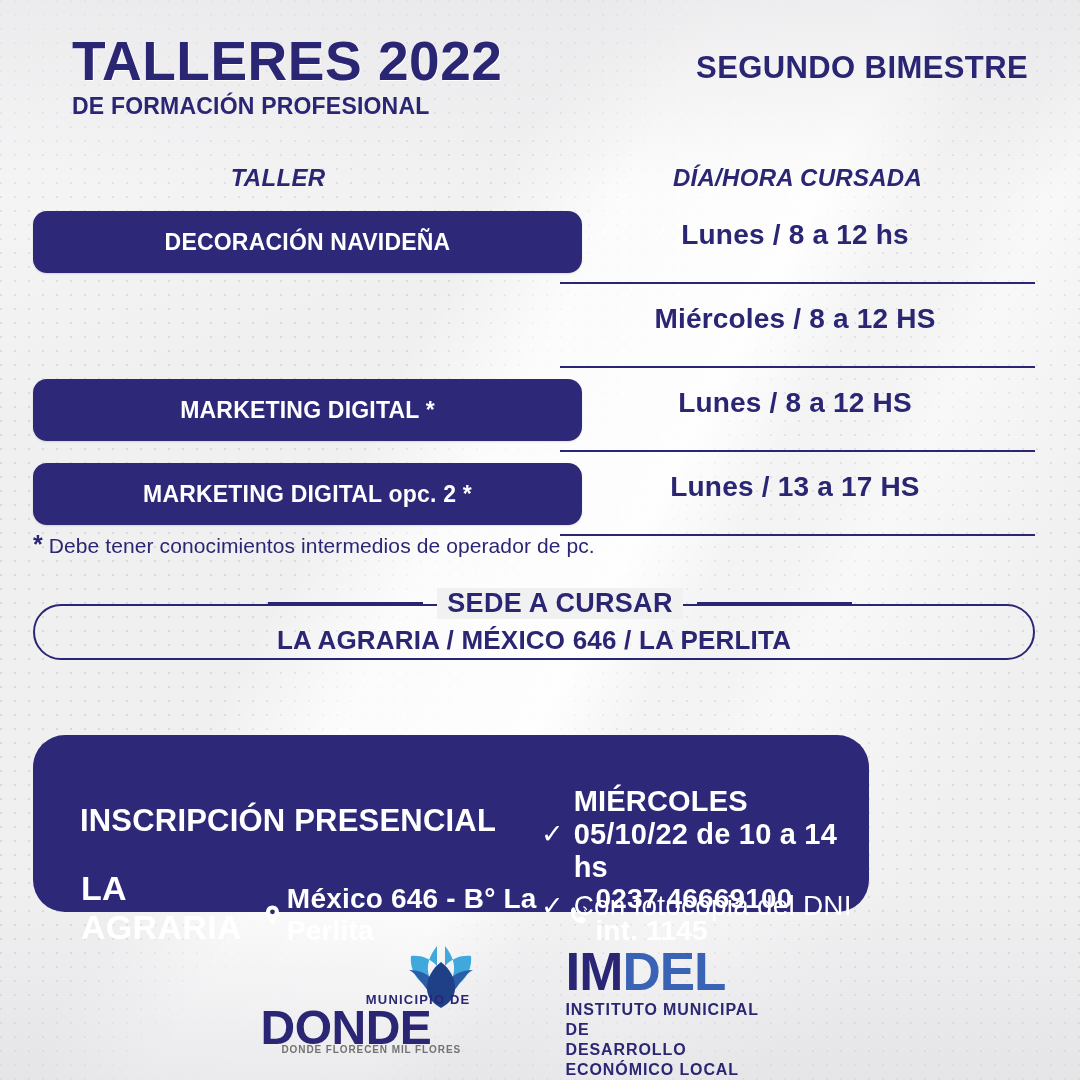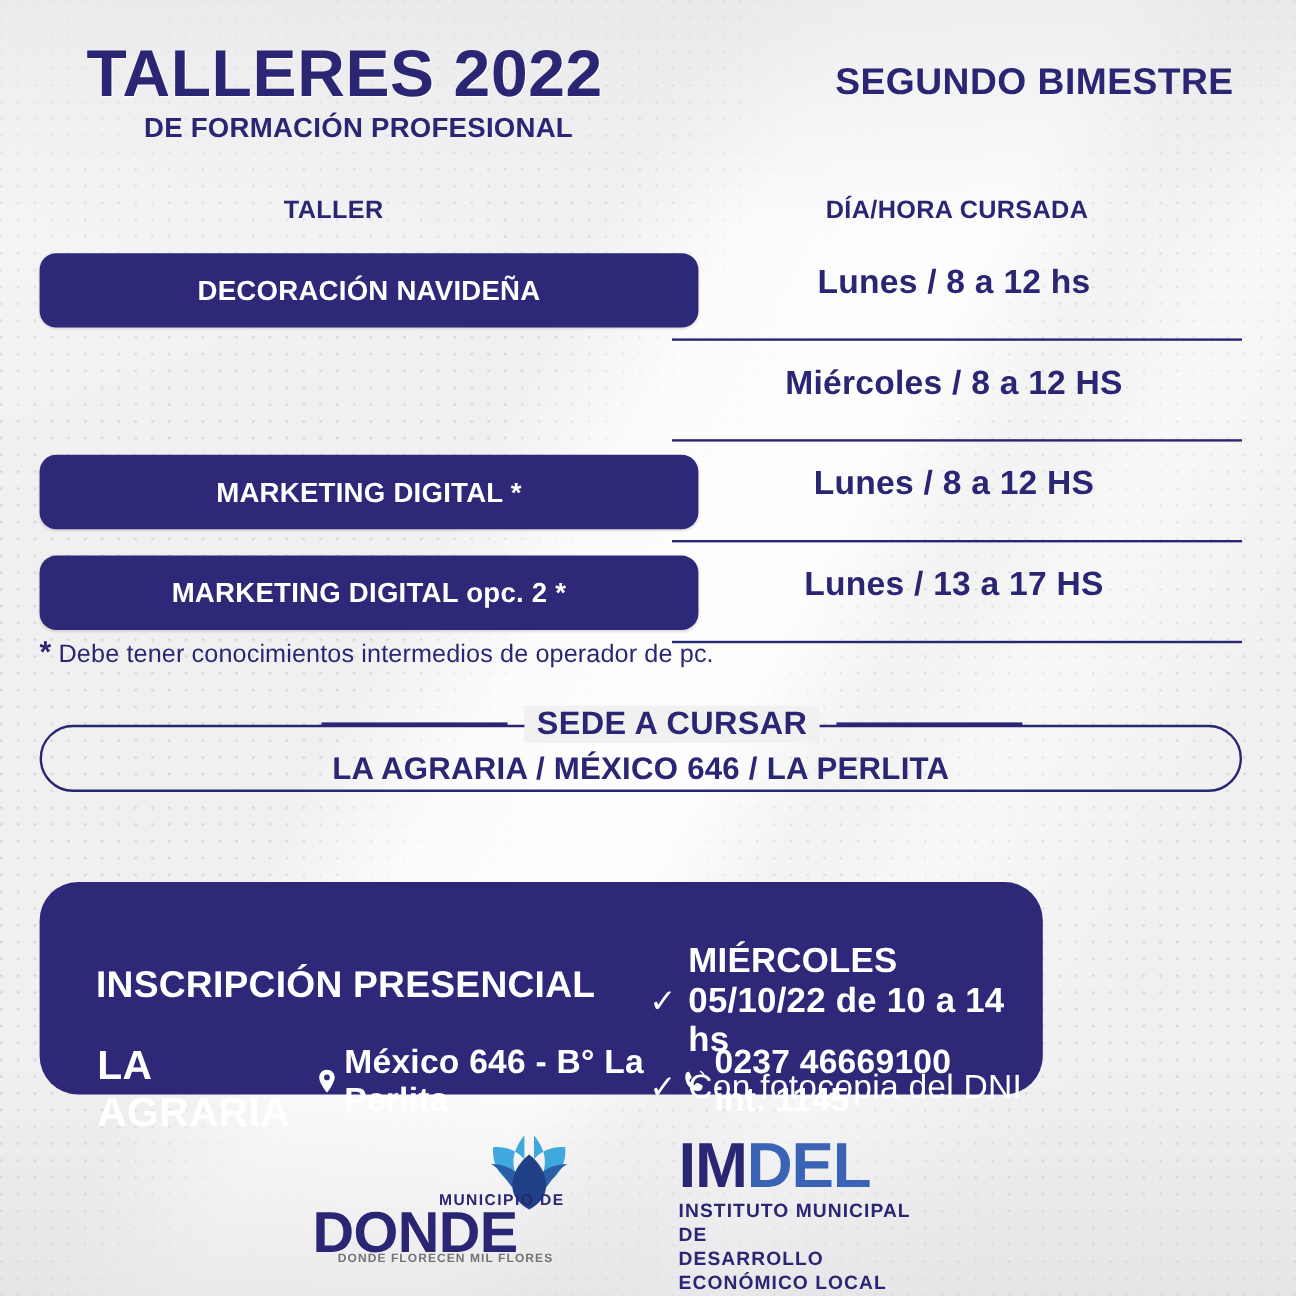--- a/index.html
+++ b/index.html
@@ -33,32 +33,33 @@
 
   
   .hdr-left{ position:absolute; left:72px; top:34px; }
   .title-main{
     font-size:55px; font-weight:bold; color:#2a2673;
     letter-spacing:0.5px; line-height:1; font-stretch:condensed;
     text-shadow:1px 1px 0 rgba(255,255,255,0.9);
   }
   .title-sub{
     font-size:23px; font-weight:bold; color:#2a2673;
-    letter-spacing:0.2px; line-height:1; margin-top:6px;margin-left:48px;
+    letter-spacing:0.2px; line-height:1; margin-top:6px;
   }
   .hdr-right{
     position:absolute; right:52px; top:50px;
     font-size:31px; font-weight:bold; color:#2a2673;
     letter-spacing:0.4px;
   }
 
   
   .colhdr{
-    position:absolute; font-size:21px; font-weight:bold; color:#2a2673;
+    position:absolute; font-size:24px; font-weight:bold; color:#2a2673;
     letter-spacing:0.3px;
+    font-style:italic;
   }
   #colhdr-taller{ left:33px; top:164px; width:490px; text-align:center; }
   #colhdr-dia{ left:560px; top:164px; width:475px; text-align:center; }
 
   
   #table{ position:absolute; left:0; top:211px; width:1080px; }
   .row{ position:relative; height:84px; }
   .pill{
     position:absolute; left:33px; top:0; width:549px; height:62px;
     background:#2d2878; border-radius:14px;
@@ -117,21 +118,21 @@
     text-align:center; font-size:31px; font-weight:bold; letter-spacing:0.2px;
   }
   #reg-bullets{ position:absolute; left:508px; top:50px; }
   .bullet{ display:flex; align-items:center; gap:10px; margin-bottom:6px; }
   .check{ font-size:27px; line-height:1; }
   .bullet-1-text{ font-size:29px; font-weight:bold; letter-spacing:0.2px; }
   .bullet-2-text{ font-size:28px; font-weight:normal; letter-spacing:0.2px; }
 
   #reg-bottom{
     position:absolute; left:48px; top:134px; right:30px;
-    display:flex; align-items:flex-start; gap:18px;
+    display:flex; align-items:flex-end; gap:18px;
   }
   #reg-org{ font-size:34px; font-weight:bold; letter-spacing:0.3px; }
   .reg-item{ display:flex; align-items:center; gap:6px; }
   .reg-item-text{ font-size:28px; font-weight:bold; letter-spacing:0.2px; }
   .svg-ico{ display:block; }
 
   
   #logos{
     position:absolute; left:0; top:938px; width:1036px; height:118px;
     display:flex; align-items:center; justify-content:center; gap:73px;

